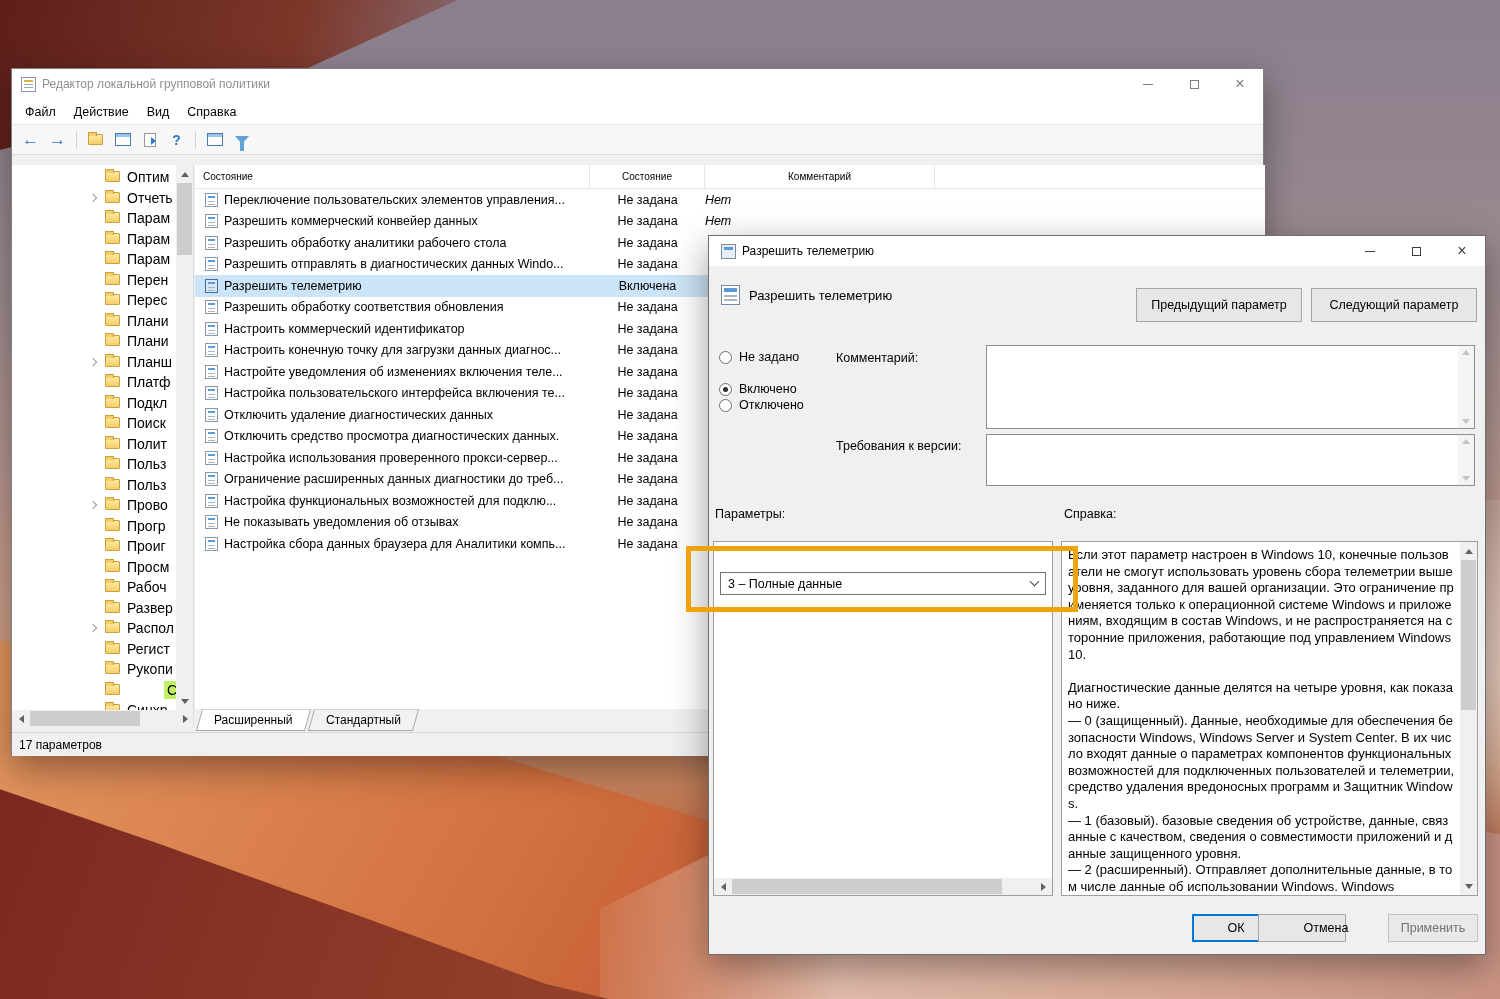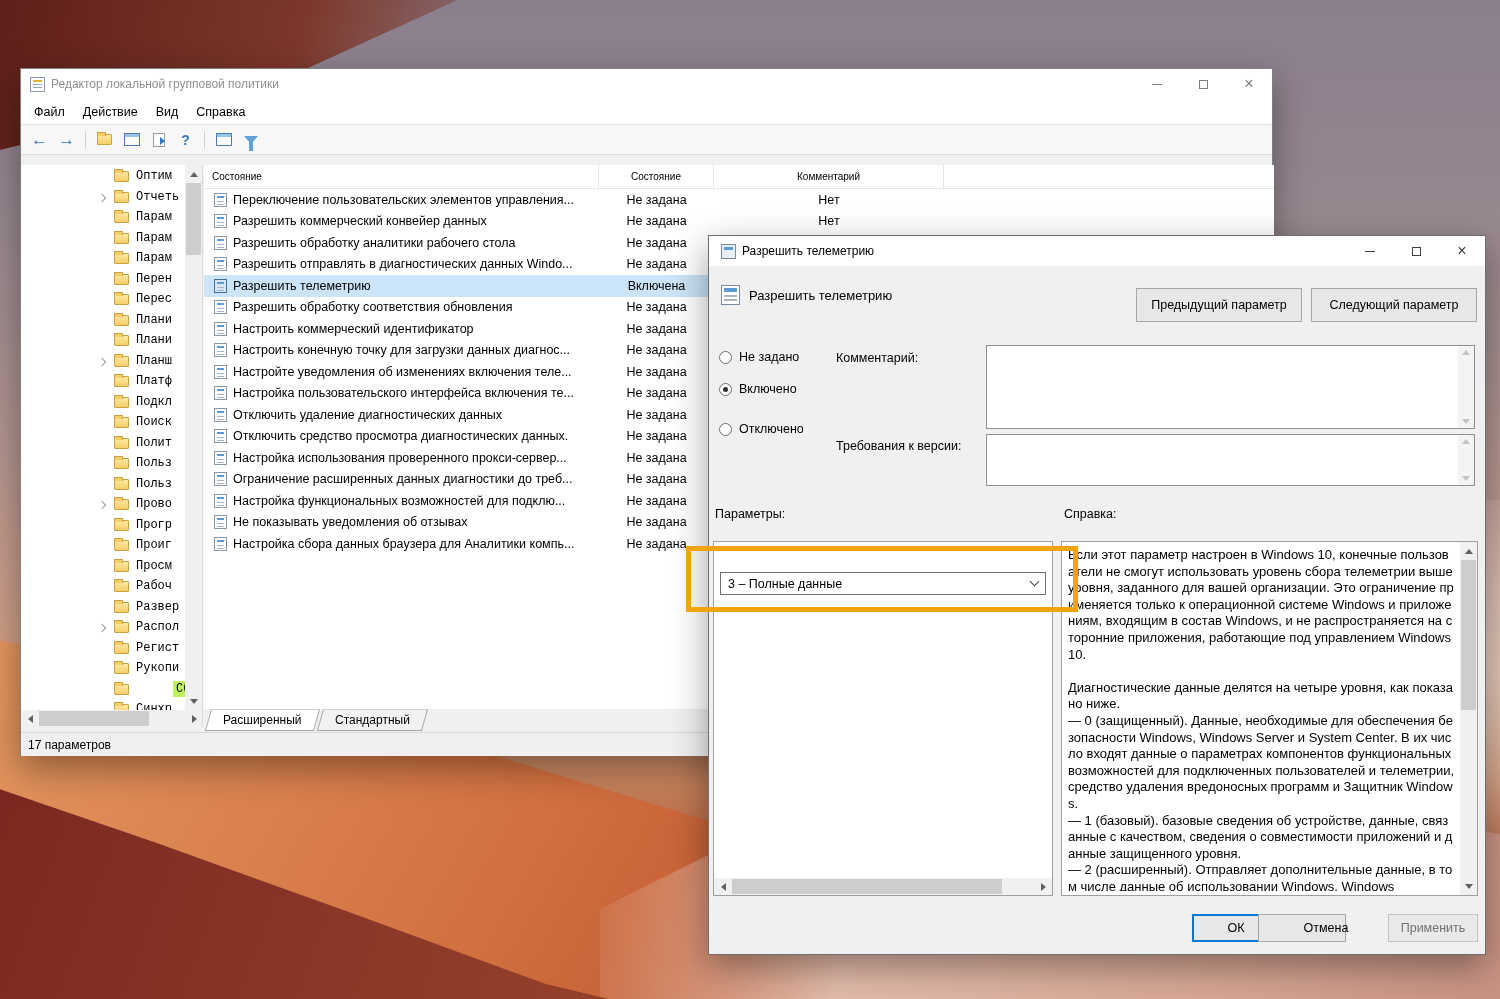--- a/index.html
+++ b/index.html
@@ -27,21 +27,21 @@
   
   .win { position:absolute; background:#f0f0f0; border:1px solid #7f7f7f; box-shadow:0 12px 34px rgba(0,0,0,.38); }
   .tbar { height:30px; background:#fff; display:flex; align-items:center; position:relative; }
   .ttl { font-size:12px; margin-left:6px; white-space:nowrap; }
   .capbtns { position:absolute; right:0; top:0; height:100%; display:flex; }
   .cbtn { width:46px; height:100%; display:flex; align-items:center; justify-content:center; font-size:16px; }
   .mingl { width:10px; height:1px; background:currentColor; display:block; }
   .maxgl { width:9px; height:9px; border:1px solid currentColor; display:block; }
 
   
-  #gpe { left:20px; top:68px; width:1253px; height:688px; }
+  #gpe { left:11px; top:68px; width:1253px; height:688px; }
   #gpe .ttl { color:#8f8f8f; }
   #gpe .cbtn { color:#7d7d7d; }
   .menubar { height:26px; background:#fff; display:flex; align-items:center; padding-left:4px; border-bottom:1px solid #e6e6e6; }
   .mitem { padding:4px 9px; }
   .toolbar { height:30px; background:#f7f7f7; border-bottom:1px solid #dcdcdc; display:flex; align-items:center; padding-left:6px; gap:2px; }
   .tico { width:25px; height:24px; display:flex; align-items:center; justify-content:center; }
   .tsep { width:1px; height:18px; background:#d2d2d2; margin:0 4px; }
   .arrow-glyph { font-size:17px; font-weight:bold; color:#2e79c7; line-height:1; }
   .qmark { font-size:14px; font-weight:bold; color:#2e79c7; }
   .ico-window { width:16px; height:13px; border:1px solid #4a7ab5; background:#fff; position:relative; }
@@ -52,21 +52,21 @@
   .ico-filter::after { content:""; position:absolute; left:-2px; top:-2px; width:4px; height:9px; background:#5ea2d8; }
 
   .fold, .ico-folder { width:15px; height:11px; background:linear-gradient(#ffe9a2,#f5cd69); border:1px solid #c9a23c; border-radius:1px; position:relative; display:inline-block; }
   .fold::before, .ico-folder::before { content:""; position:absolute; left:-1px; top:-3px; width:7px; height:3px; background:#f5cd69; border:1px solid #c9a23c; border-bottom:none; }
 
   .tree { position:absolute; left:0; top:96px; width:182px; height:562px; background:#fff; border-right:1px solid #dcdcdc; overflow:hidden; }
   .titems { position:absolute; left:0; top:2px; width:165px; height:543px; overflow:hidden; }
   .titem { position:relative; height:20.5px; }
   .chv { position:absolute; left:78px; top:7px; width:6px; height:6px; border-right:1px solid #9a9a9a; border-bottom:1px solid #9a9a9a; transform:rotate(-45deg); }
   .titem .fold { position:absolute; left:93px; top:4px; }
-  .tlabel { position:absolute; left:112px; top:1px; padding:1px 3px; white-space:nowrap; font-size:12px;font-family:Liberation Mono, monospace; }
+  .tlabel { position:absolute; left:112px; top:1px; padding:1px 3px; white-space:nowrap; font-size:14px; }
   .titem.sel .tlabel { background:#bef264;margin-left:40px; }
 
   .sbtn { width:17px; height:17px; background:#f0f0f0; display:flex; align-items:center; justify-content:center; flex:none; }
   .tri-up { width:0; height:0; border:4px solid transparent; border-bottom:5px solid #616161; margin-top:-3px; }
   .tri-down { width:0; height:0; border:4px solid transparent; border-top:5px solid #616161; margin-bottom:-3px; }
   .tri-left { width:0; height:0; border:4px solid transparent; border-right:5px solid #616161; margin-left:-3px; }
   .tri-right { width:0; height:0; border:4px solid transparent; border-left:5px solid #616161; margin-right:-3px; }
   .dis .tri-up { border-bottom-color:#c3c3c3; } .dis .tri-down { border-top-color:#c3c3c3; }
   .tvs { position:absolute; right:0; top:0; width:17px; height:545px; background:#f0f0f0; }
   .tvs .sbtn.bot { position:absolute; bottom:0; }
@@ -79,21 +79,21 @@
   .lheader { display:flex; height:24px; border-bottom:1px solid #e5e5e5; align-items:stretch; }
   .hc { display:flex; align-items:center; border-right:1px solid #e5e5e5; padding:0 8px; font-size:10px; }
   .hc.name { width:395px; }
   .hc.state { width:115px; justify-content:center; }
   .hc.comment { width:230px; justify-content:center; }
   .hc.fill { flex:1; border-right:none; }
   .row { display:flex; height:21.5px; align-items:center; font-size:12.5px; }
   .row.sel { background:#cce4f7; }
   .ncell { width:395px; display:flex; align-items:center; gap:6px; padding-left:10px; overflow:hidden; white-space:nowrap; }
   .scell { width:115px; text-align:center; }
-  .ccell { width:230px; text-align:center; }
+  .ccell { width:230px; text-align:left;font-style:italic; }
   .picon { width:13px; height:14px; background:#fff; border:1px solid #8797a8; position:relative; flex:none; }
   .picon::before { content:""; position:absolute; left:2px; right:2px; top:2px; height:2px; background:#5b9bd5; }
   .picon::after { content:""; position:absolute; left:2px; right:2px; top:7px; height:1px; background:#a8b4c1; box-shadow:0 3px 0 #a8b4c1; }
   .picon.active { background:#d8e7f5; border-color:#3d6fa5; }
 
   .tabs { position:absolute; left:187px; top:640px; height:23px; display:flex; gap:3px; }
   .tab { transform:skewX(-16deg); border:1px solid #a8a8a8; border-top-color:#cfcfcf; background:#f2f2f2; padding:0 14px; height:22px; display:flex; align-items:center; }
   .tab.active { background:#fff; }
   .tab > span { transform:skewX(16deg); font-size:12px; white-space:nowrap; }
   .sbar { position:absolute; left:0; top:663px; width:100%; height:24px; background:#f0f0f0; border-top:1px solid #d7d7d7; display:flex; align-items:center; padding-left:7px; font-size:12px; }
@@ -112,21 +112,21 @@
   .dpolicy-icon { width:19px; height:20px; background:#fff; border:1px solid #7a8aa0; position:relative; }
   .dpolicy-icon::before { content:""; position:absolute; left:2px; right:2px; top:2px; height:4px; background:#5b9bd5; }
   .dpolicy-icon::after { content:""; position:absolute; left:2px; right:2px; top:9px; height:2px; background:#a8b4c1; box-shadow:0 4px 0 #a8b4c1; }
   .dtitle { font-size:13px; }
   .btn { background:#e7e7e7; border:1px solid #a6a6a6; display:flex; align-items:center; justify-content:center; font-size:12.5px; }
   .navbtn { position:absolute; top:21px; height:34px; }
   .navbtn.prev { left:427px; width:166px; }
   .navbtn.next { left:602px; width:166px; }
 
   .ritem { position:absolute; left:10px; height:20px; display:flex; align-items:center; gap:7px; }
-  .ritem.r1 { top:80px; } .ritem.r2 { top:112px; } .ritem.r3 { top:152px; }
+  .ritem.r1 { top:80px; } .ritem.r2 { top:112px; } .ritem.r3 { top:128px; }
   .rcirc { width:13px; height:13px; border:1px solid #6e6e6e; border-radius:50%; background:#fff; position:relative; flex:none; }
   .rcirc.checked::after { content:""; position:absolute; inset:3px; background:#2f2f2f; border-radius:50%; }
 
   .dlabel { position:absolute; font-size:12.5px; }
   .lblcomment { left:127px; top:84px; }
   .lblversion { left:127px; top:172px; }
   .lblparams { left:6px; top:240px; }
   .lblhelp { left:355px; top:240px; }
 
   .whitebox { position:absolute; background:#fff; border:1px solid #8a9096; }

